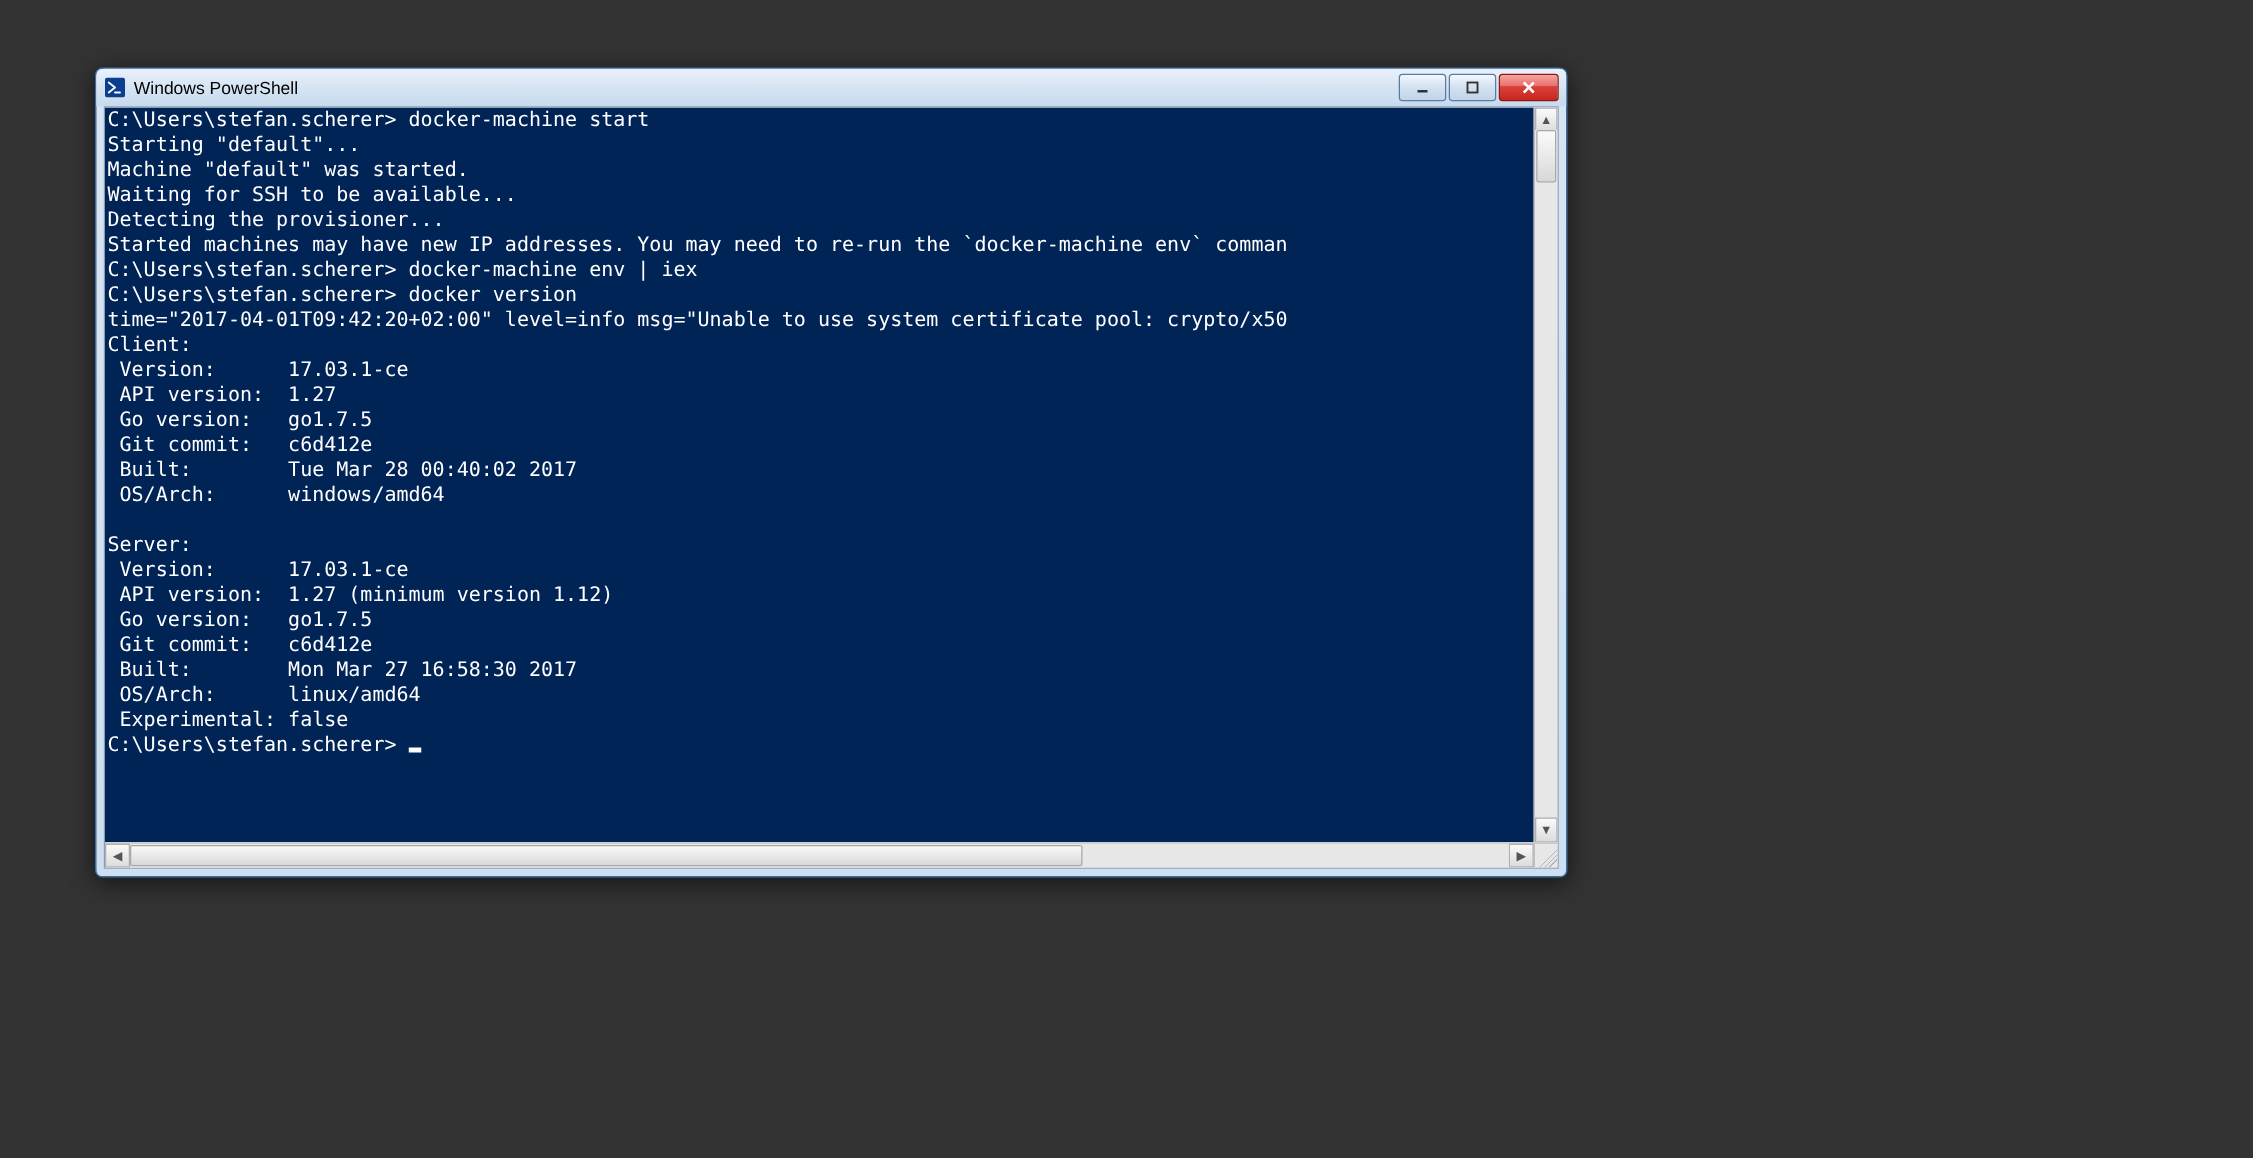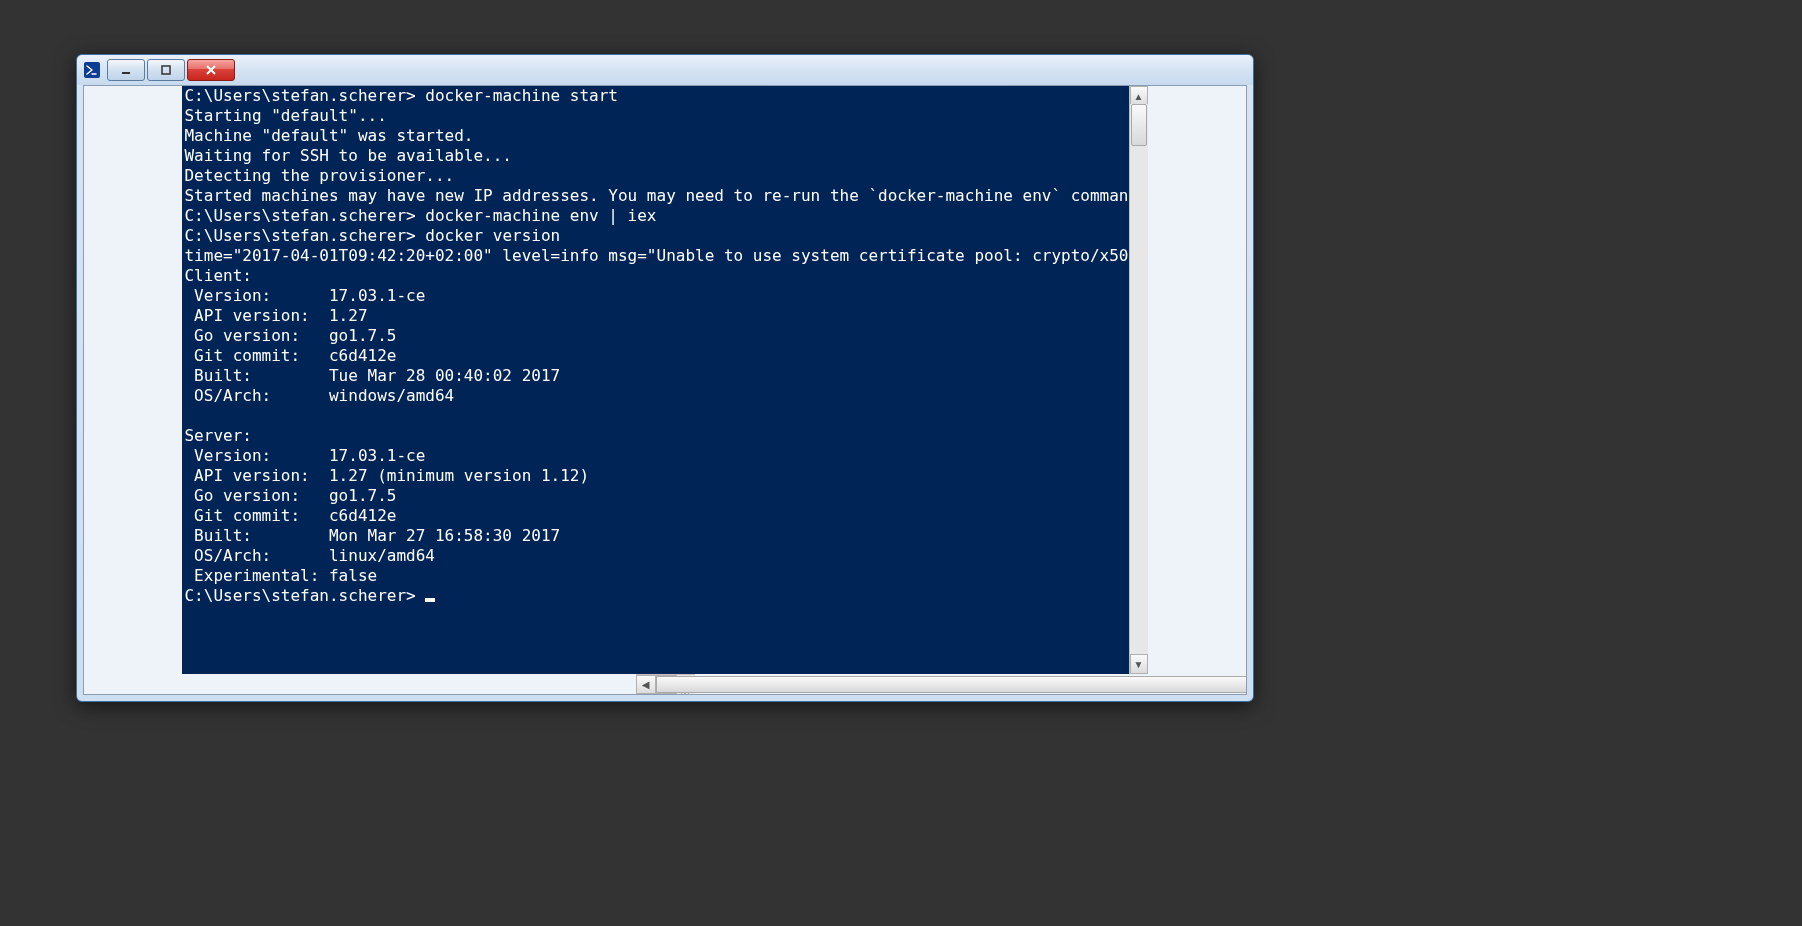--- a/index.html
+++ b/index.html
@@ -72,21 +72,20 @@
   }
   .win-btn svg { display:block; }
   .content-border {
     flex: 1;
     margin: 0 6px 6px 6px;
     border: 1px solid #8a9db5;
     background: #eef3f9;
     display: flex;
     flex-direction: column;
     overflow: hidden;
-    align-items: center;
   }
   .terminal-area {
     flex: 1;
     display: flex;
     overflow: hidden;
   }
   .terminal {
     flex: 1;
     background: #012456;
     color: #ffffff;
@@ -177,20 +176,21 @@
 
 <div class="window">
   <div class="titlebar">
     <span class="icon">
       <svg width="16" height="16" viewBox="0 0 16 16">
         <rect x="0" y="0" width="16" height="16" rx="2" fill="#0b3e91"></rect>
         <path d="M3 4 L8 8 L3 12" stroke="#fff" stroke-width="1.5" fill="none" stroke-linecap="round" stroke-linejoin="round"></path>
         <line x1="8" y1="12" x2="12" y2="12" stroke="#fff" stroke-width="1.5" stroke-linecap="round"></line>
       </svg>
     </span>
+    <span class="title">Windows PowerShell</span>
     <div class="window-controls">
       <div class="win-btn">
         <svg width="12" height="12" viewBox="0 0 12 12">
             <rect x="2" y="8" width="8" height="2" fill="#333"></rect>
           </svg>
       </div>
       <div class="win-btn">
         <svg width="12" height="12" viewBox="0 0 12 12">
             <rect x="2" y="2" width="8" height="8" fill="none" stroke="#333" stroke-width="1.5"></rect>
           </svg>

